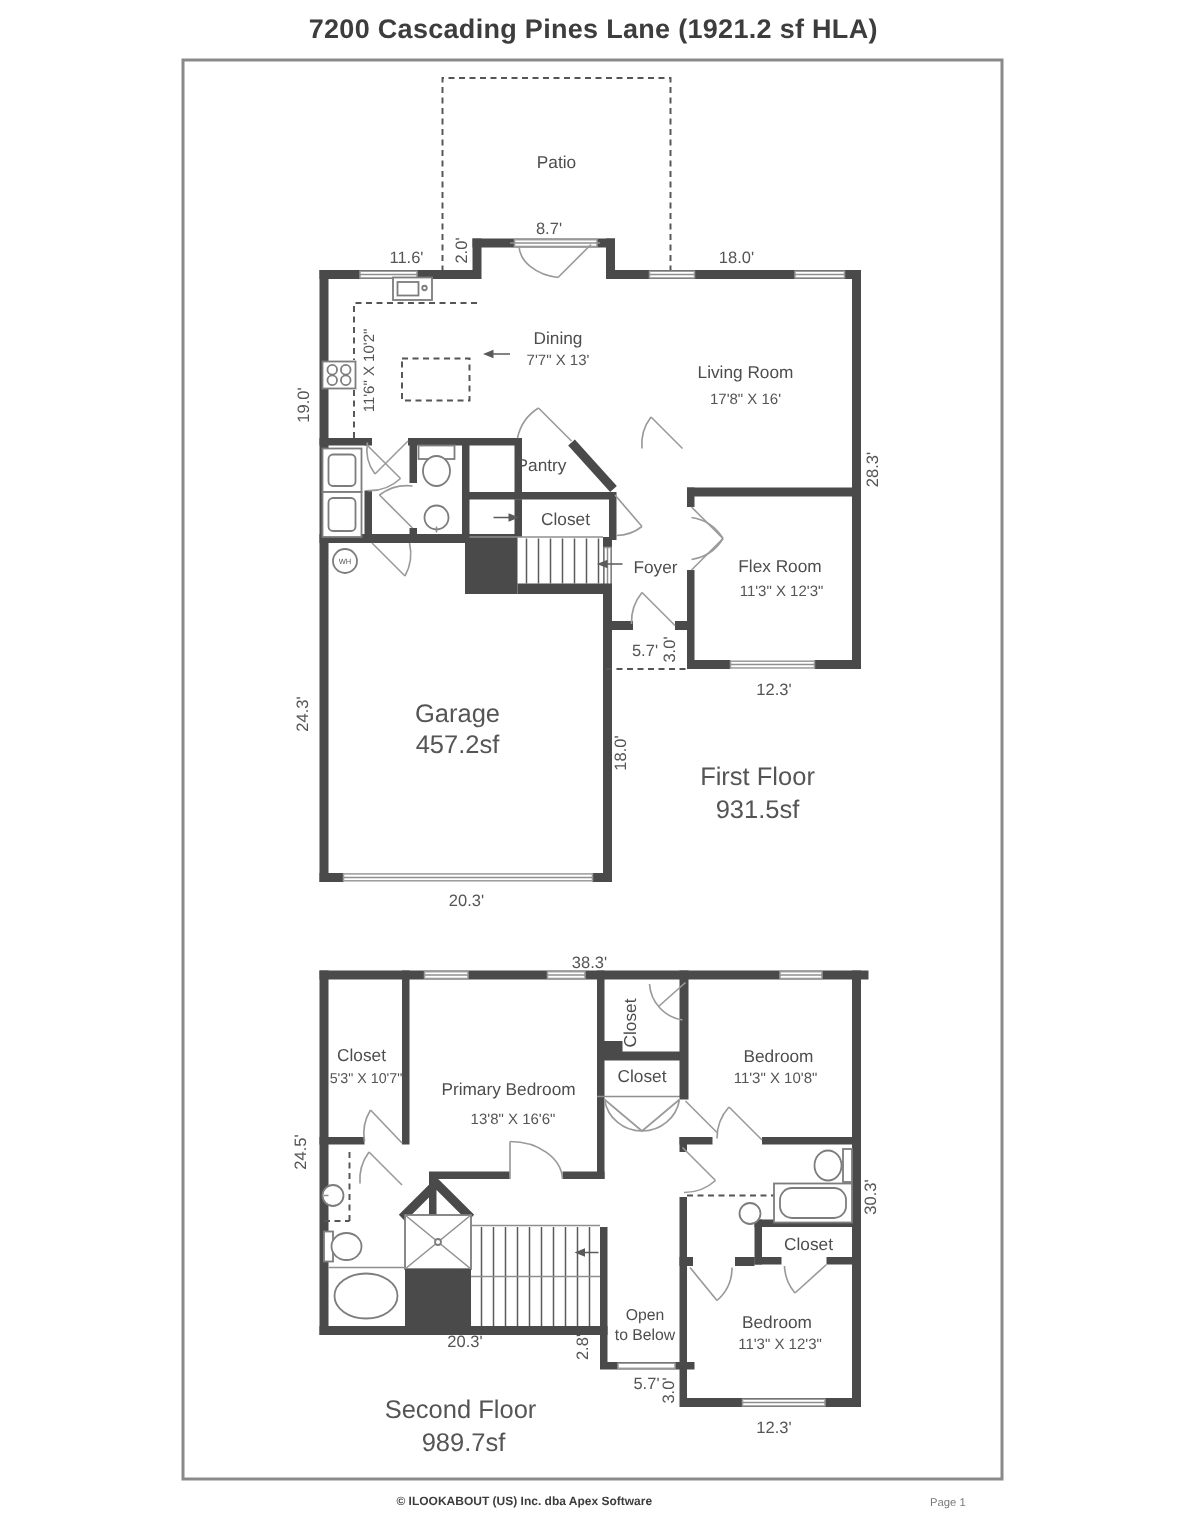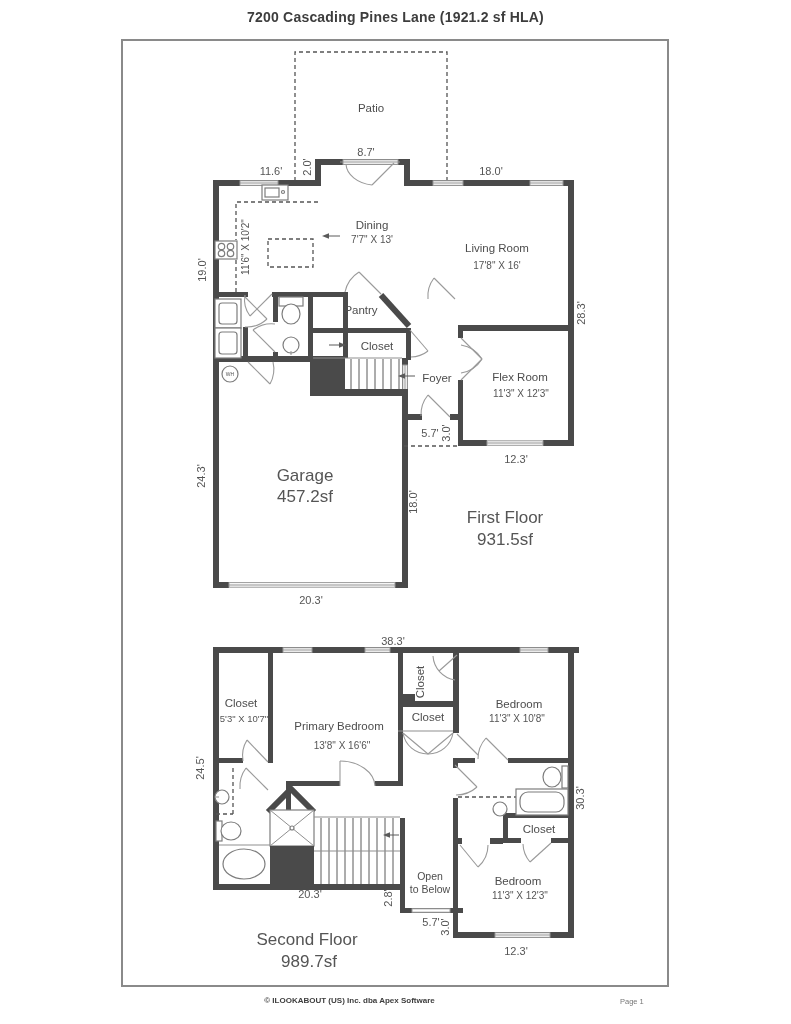--- a/index.html
+++ b/index.html
@@ -1,19 +1,19 @@
 <!DOCTYPE html>
 <html><head>
 <meta charset="utf-8">
 <style>
   html,body{margin:0;padding:0;background:#fff;}
   .page{position:relative;width:791px;height:1024px;background:#fff;overflow:hidden;
         font-family:"Liberation Sans",sans-serif;}
   .plan-title{position:absolute;left:0;top:9px;width:791px;text-align:center;
-        font-size:14px;font-weight:bold;color:#3d3d3d;letter-spacing:.2px;}
+        font-size:18px;font-weight:bold;color:#3d3d3d;letter-spacing:.2px;}
   .frame{position:absolute;left:121px;top:39px;width:544px;height:944px;
         border:2px solid #8a8a8a;}
   .footer-copy{position:absolute;left:0;top:996px;width:699px;text-align:center;
         font-size:8px;font-weight:bold;color:#3d3d3d;}
   .footer-page{position:absolute;left:620px;top:997px;width:47px;
         font-size:7.5px;color:#777;}
   svg{position:absolute;left:0;top:0;}
   .wall{fill:#4a4a4a;}
   .wl{stroke:#4a4a4a;stroke-width:6;fill:none;}
   .thin{stroke:#8f8f8f;stroke-width:1;fill:none;}

